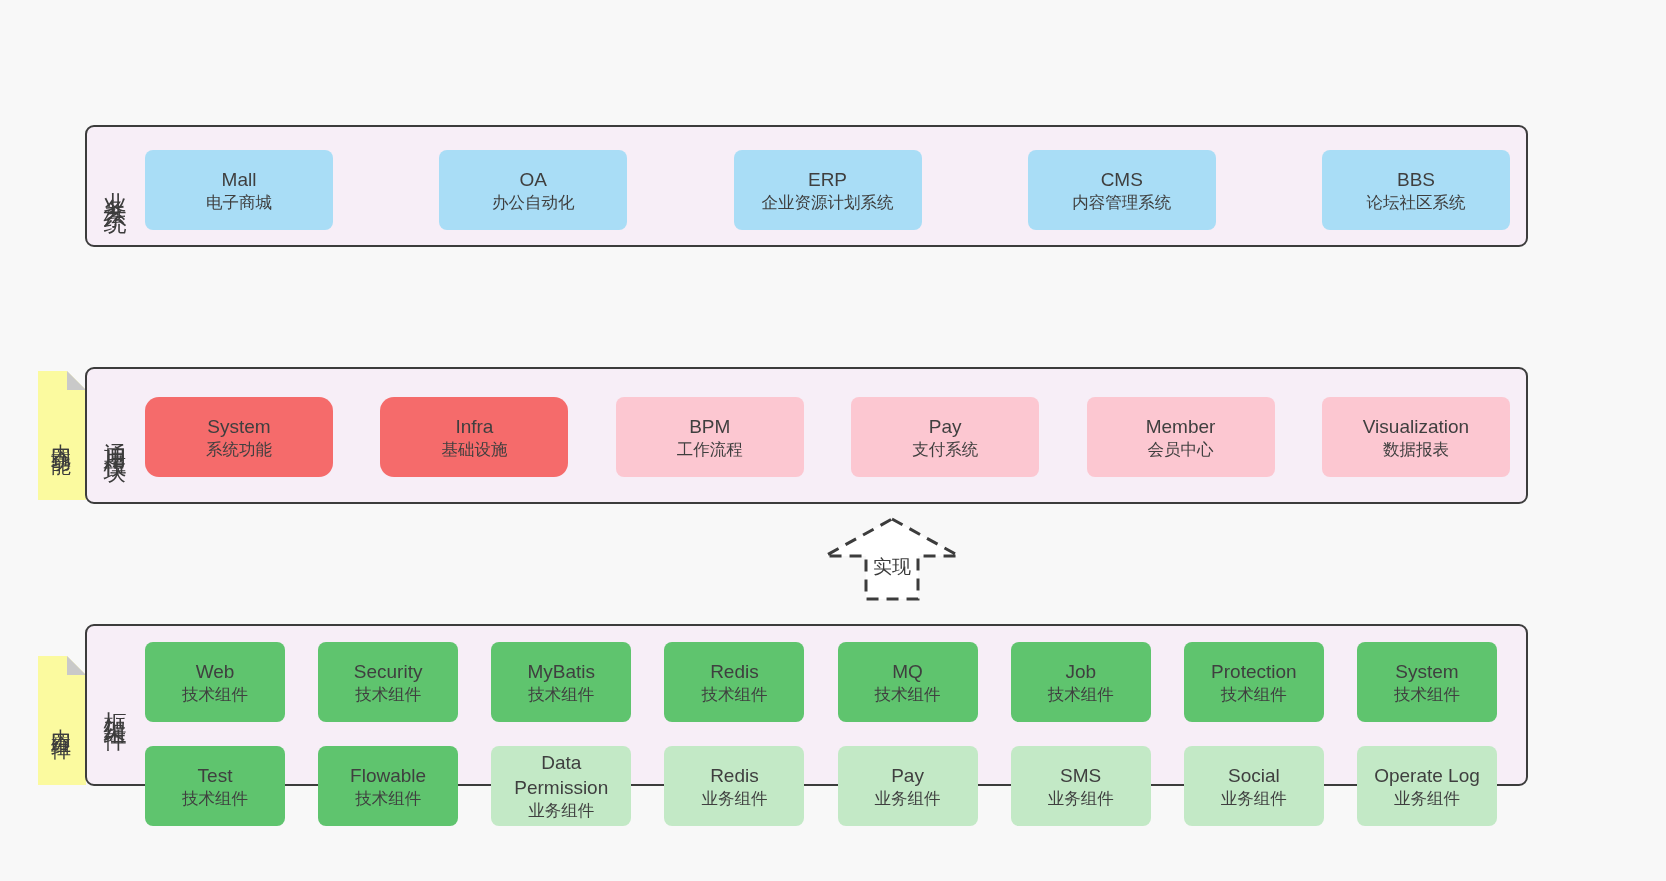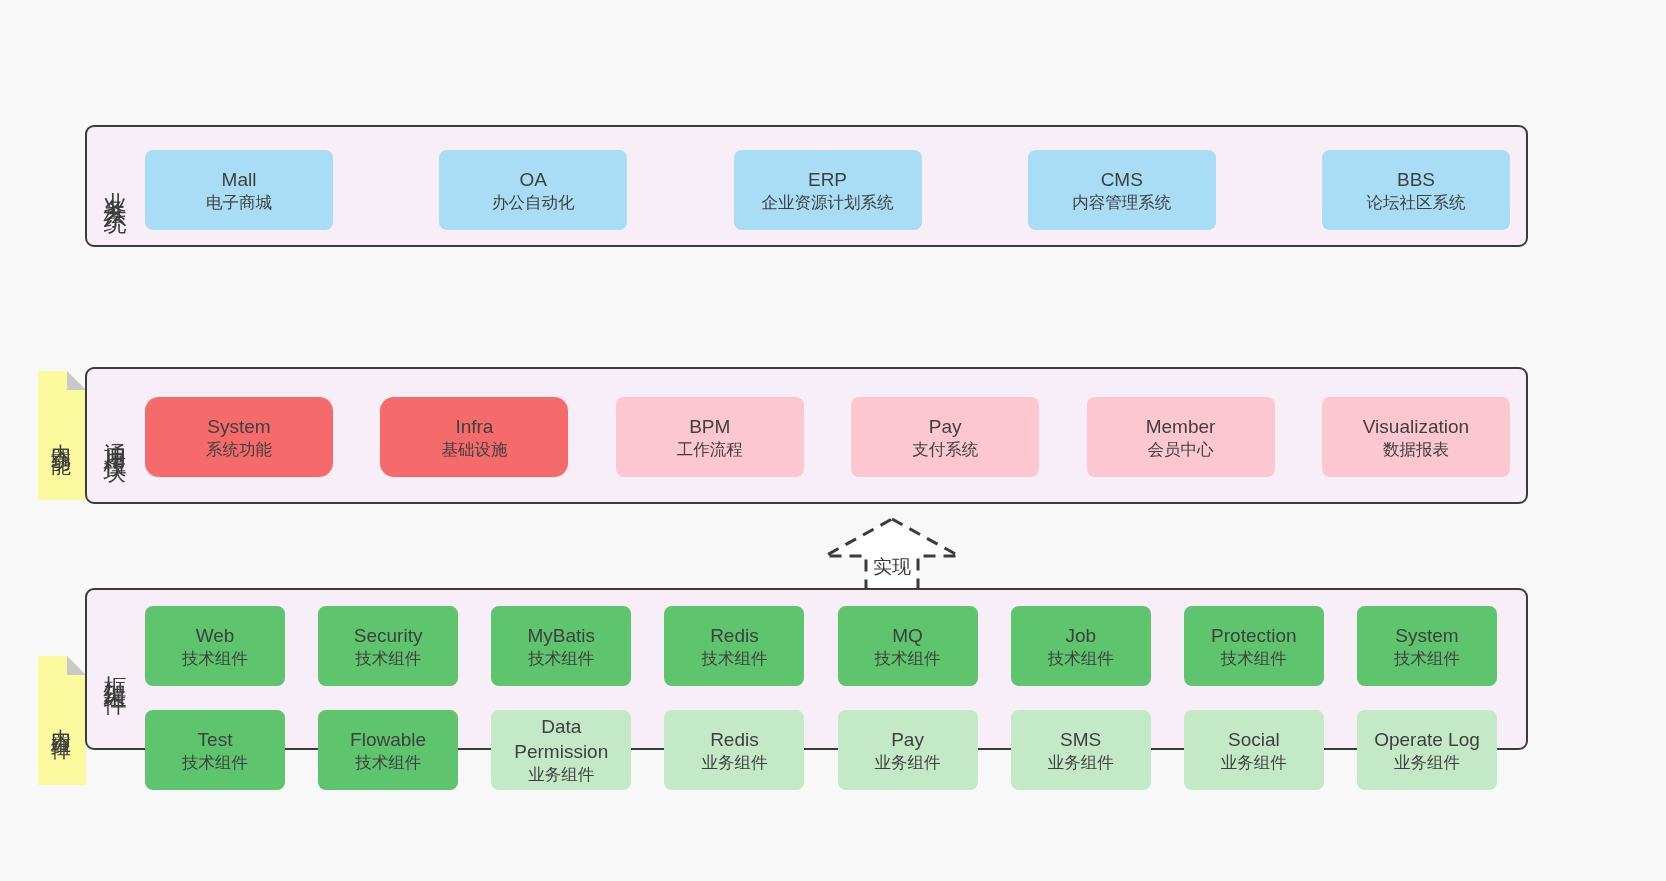--- a/index.html
+++ b/index.html
@@ -6,21 +6,21 @@
   .canvas{
     position:relative;width:1666px;height:881px;background:#f8f8f8;
     font-family:"Liberation Sans","DejaVu Sans",sans-serif;color:#3f3f3f;overflow:hidden;
   }
   .panel{
     position:absolute;left:85px;width:1443px;background:#f7eef7;
     border:2px solid #3c3c3c;border-radius:9px;box-sizing:border-box;
   }
   .panel-business{top:125px;height:122px;}
   .panel-modules{top:367px;height:137px;}
-  .panel-framework{top:588px;height:162px;}
+  .panel-framework{top:624px;height:162px;}
   .v-label{
     position:absolute;left:0;top:0;bottom:0;width:58px;
     display:flex;align-items:center;justify-content:center;
     writing-mode:vertical-lr;text-orientation:upright;
     font-size:23px;letter-spacing:6px;color:#3c3c3c;
   }
   .box-row{
     position:absolute;left:58px;right:16px;display:flex;justify-content:space-between;
   }
   .row-a{top:23px;}

